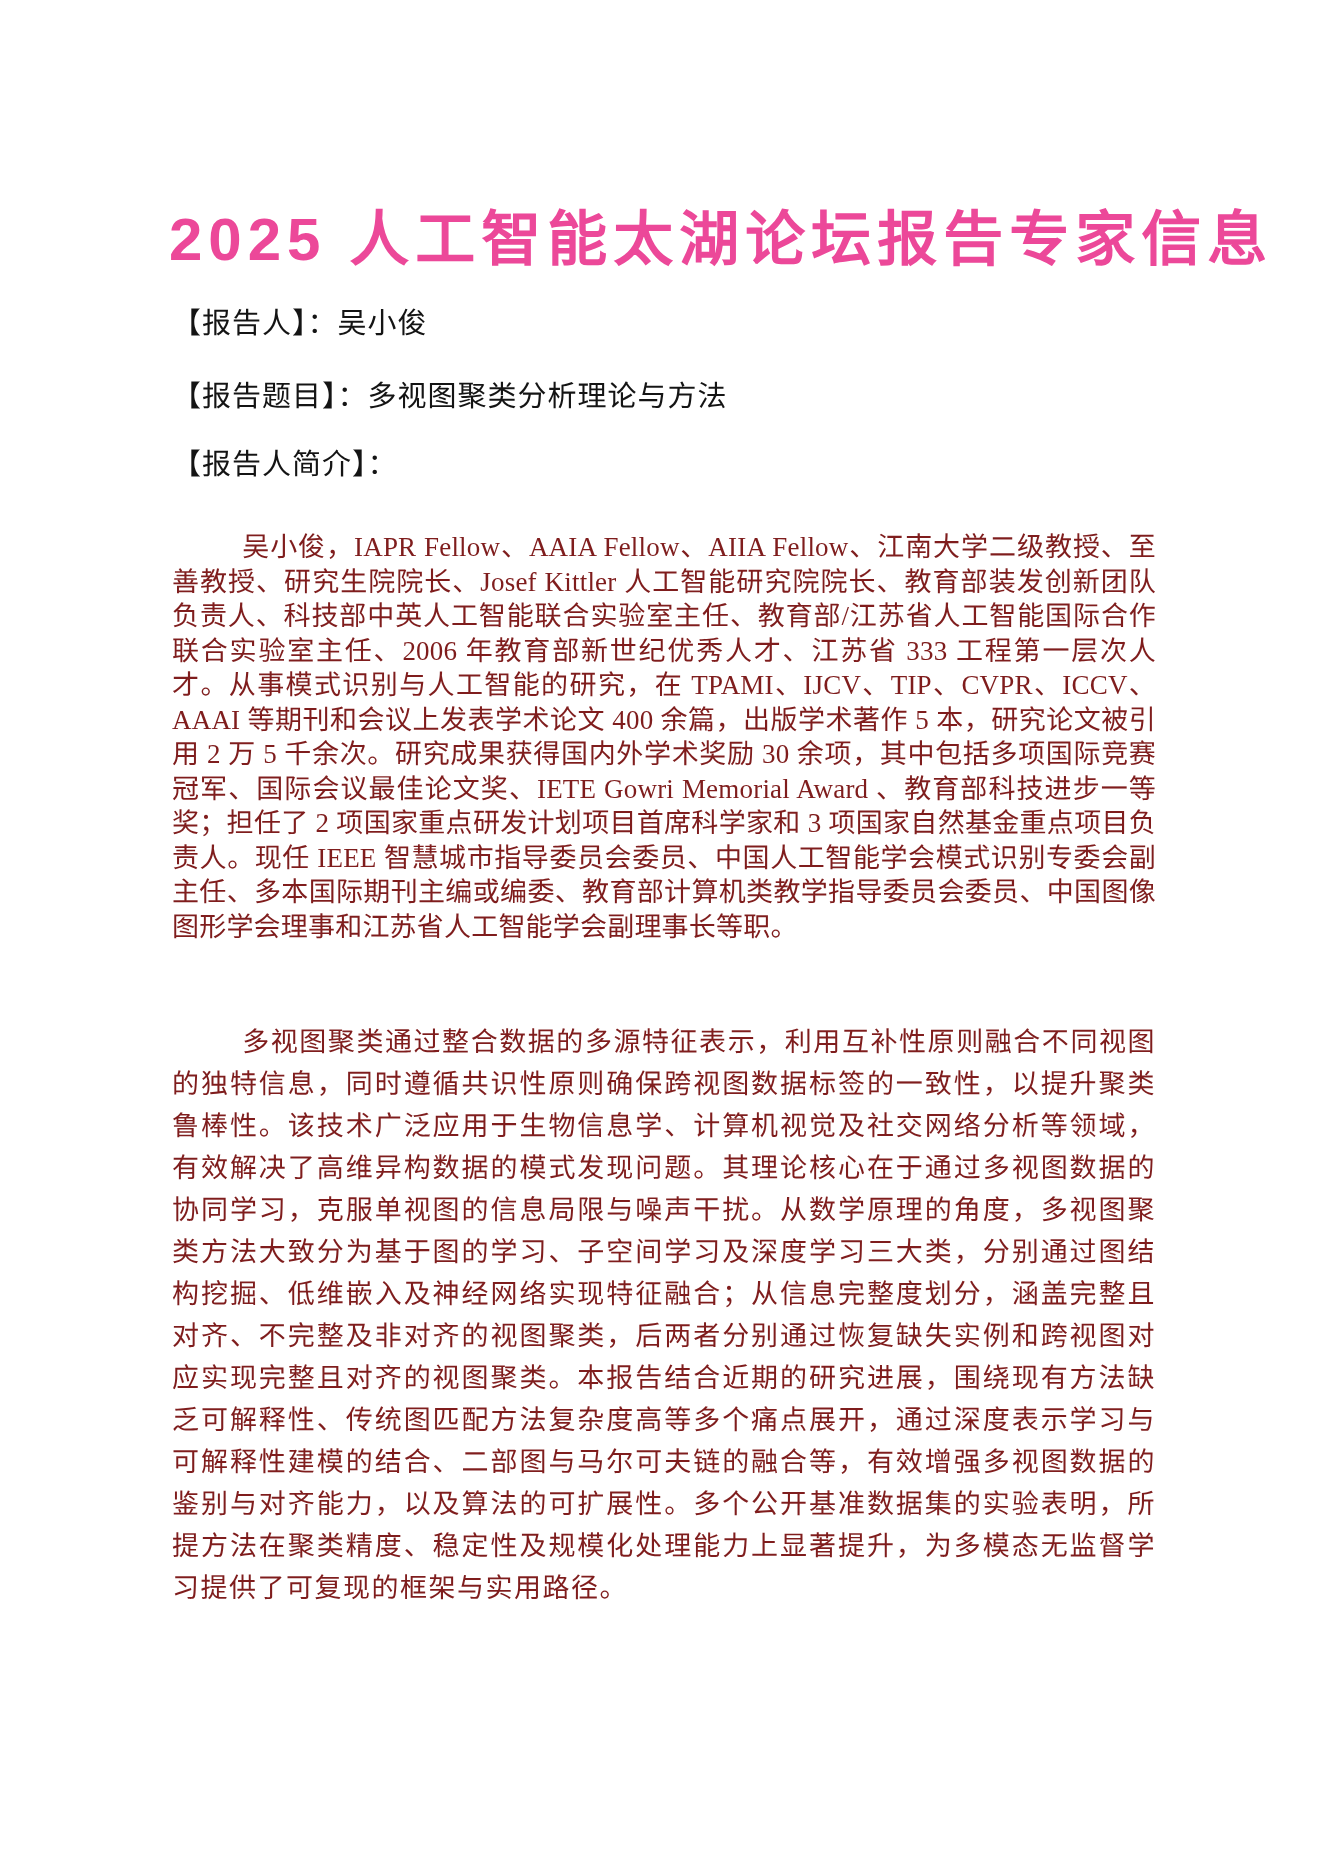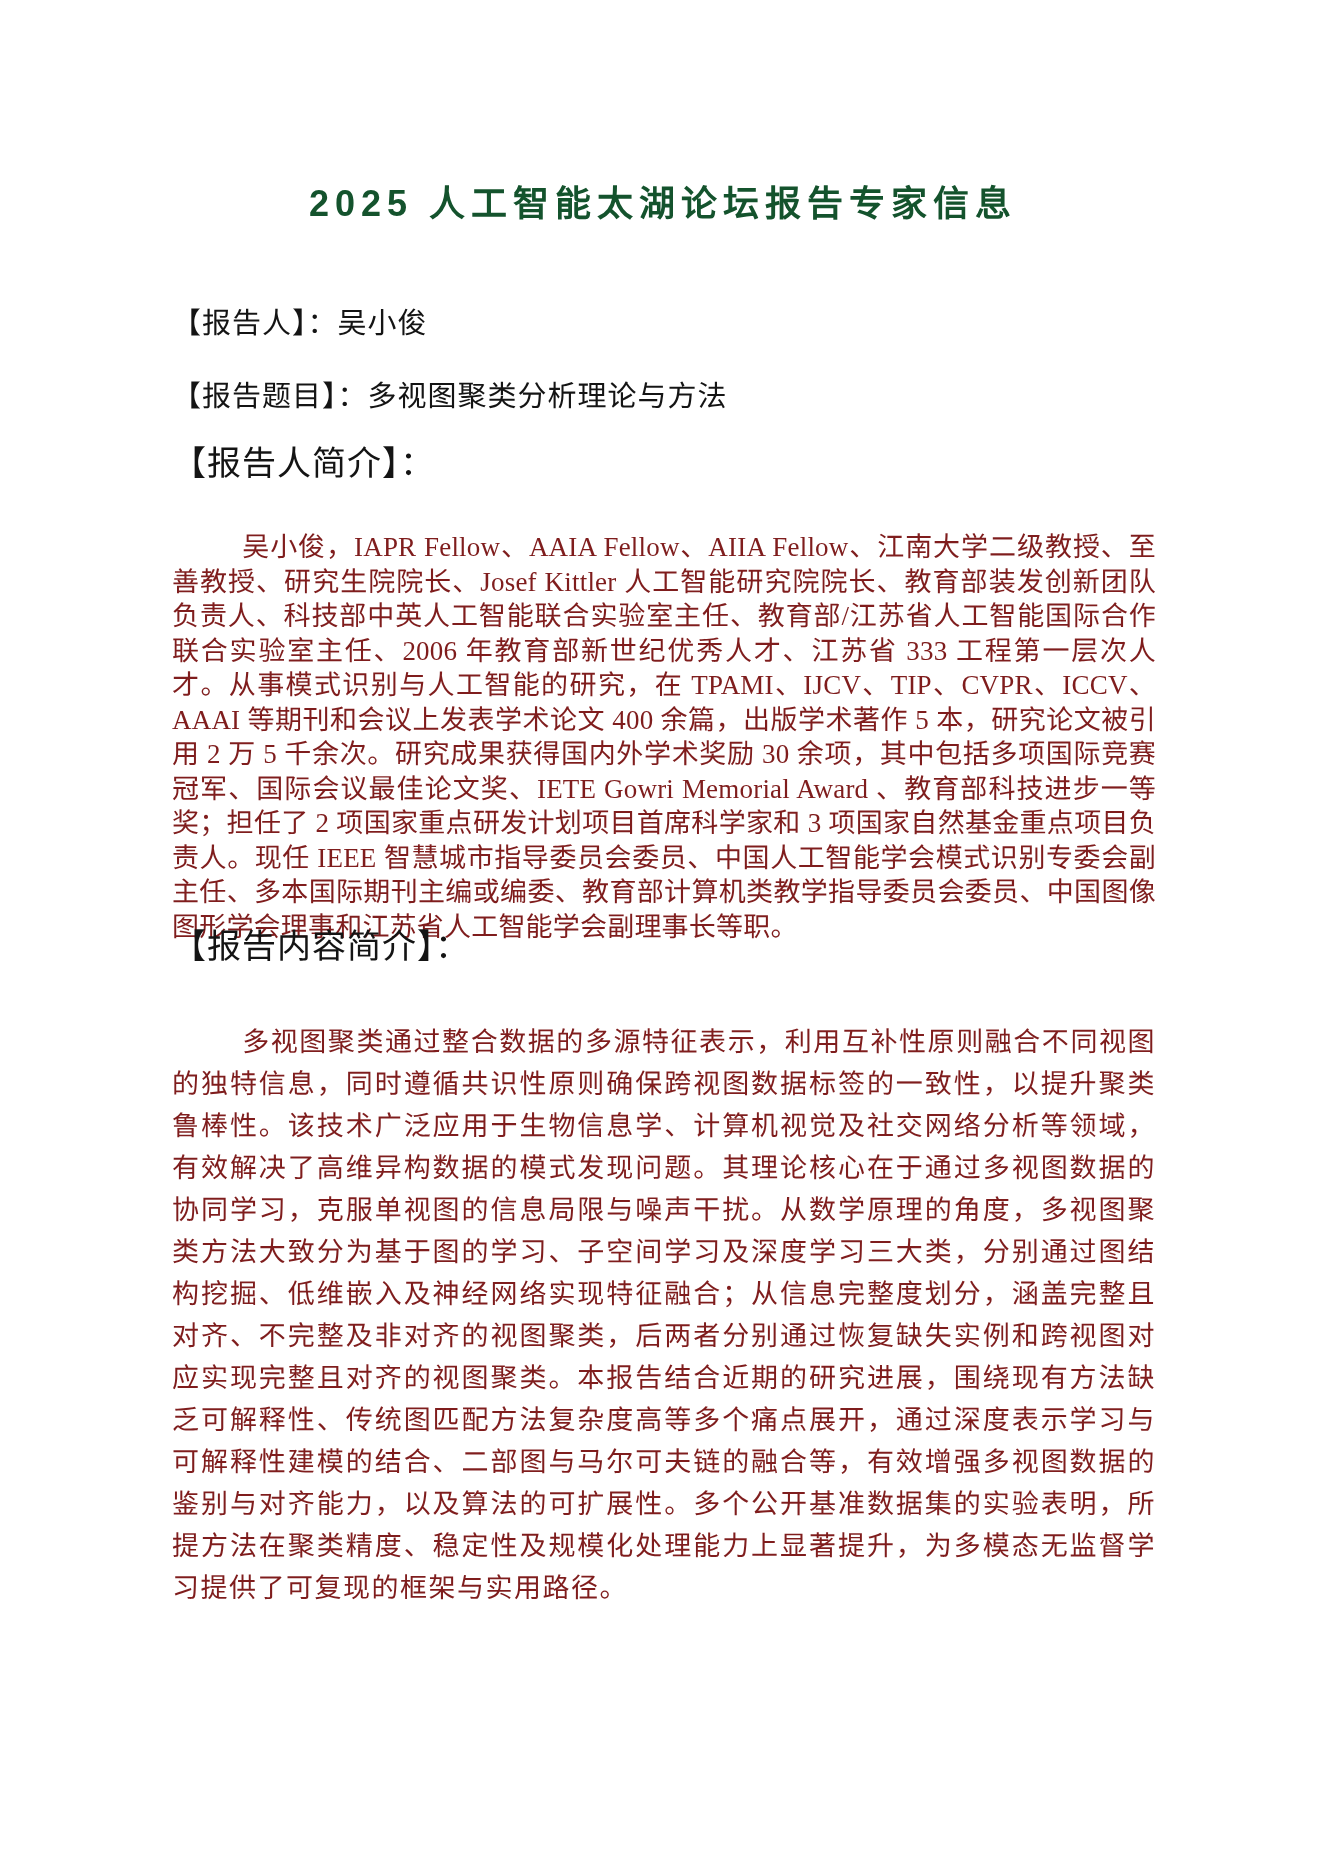--- a/index.html
+++ b/index.html
@@ -23,42 +23,42 @@
     overflow: hidden;
   }
   .doc-title {
     position: absolute;
     top: 150px;
     left: 169px;
     width: 988px;
     text-align: center;
     font-family: "Liberation Sans", "DejaVu Sans", sans-serif;
     font-weight: bold;
-    font-size: 36px;
+    font-size: 60px;
     letter-spacing: 6px;
-    color: #14532d;
+    color: #ec4899;
     white-space: nowrap;
   }
   .field-row {
     position: absolute;
     left: 172px;
     width: 984px;
     font-size: 29px;
     line-height: 40px;
     white-space: nowrap;
   }
   .field-row .label { letter-spacing: 1px; }
   .field-row .value { letter-spacing: 1px; }
   #field-speaker { top: 303px; }
   #field-topic   { top: 376px; }
   .section-heading {
     position: absolute;
     left: 172px;
     width: 984px;
-    font-size: 34px;
+    font-size: 29px;
     line-height: 40px;
     letter-spacing: 1px;
     white-space: nowrap;
   }
   #heading-bio      { top: 444px; }
   #heading-abstract { top: 927px; }
   .paragraph {
     position: absolute;
     left: 172px;
     width: 984px;
@@ -91,17 +91,16 @@
   </div>
 
   <div class="field-row" id="field-speaker">
     <span class="label">【报告人】：</span><span class="value">吴小俊</span>
   </div>
 
   <div class="section-heading" id="heading-bio">【报告人简介】：</div>
 
   <p class="paragraph" id="para-bio">吴小俊，IAPR Fellow、AAIA Fellow、AIIA Fellow、江南大学二级教授、至善教授、研究生院院长、Josef Kittler 人工智能研究院院长、教育部装发创新团队负责人、科技部中英人工智能联合实验室主任、教育部/江苏省人工智能国际合作联合实验室主任、2006 年教育部新世纪优秀人才、江苏省 333 工程第一层次人才。从事模式识别与人工智能的研究，在 TPAMI、IJCV、TIP、CVPR、ICCV、AAAI 等期刊和会议上发表学术论文 400 余篇，出版学术著作 5 本，研究论文被引用 2 万 5 千余次。研究成果获得国内外学术奖励 30 余项，其中包括多项国际竞赛冠军、国际会议最佳论文奖、IETE Gowri Memorial Award 、教育部科技进步一等奖；担任了 2 项国家重点研发计划项目首席科学家和 3 项国家自然基金重点项目负责人。现任 IEEE 智慧城市指导委员会委员、中国人工智能学会模式识别专委会副主任、多本国际期刊主编或编委、教育部计算机类教学指导委员会委员、中国图像图形学会理事和江苏省人工智能学会副理事长等职。</p>
 
-  <div class="section-heading" id="heading-abstract">【报告内容简介】：</div>
 
   <p class="paragraph" id="para-abstract">多视图聚类通过整合数据的多源特征表示，利用互补性原则融合不同视图的独特信息，同时遵循共识性原则确保跨视图数据标签的一致性，以提升聚类鲁棒性。该技术广泛应用于生物信息学、计算机视觉及社交网络分析等领域，有效解决了高维异构数据的模式发现问题。其理论核心在于通过多视图数据的协同学习，克服单视图的信息局限与噪声干扰。从数学原理的角度，多视图聚类方法大致分为基于图的学习、子空间学习及深度学习三大类，分别通过图结构挖掘、低维嵌入及神经网络实现特征融合；从信息完整度划分，涵盖完整且对齐、不完整及非对齐的视图聚类，后两者分别通过恢复缺失实例和跨视图对应实现完整且对齐的视图聚类。本报告结合近期的研究进展，围绕现有方法缺乏可解释性、传统图匹配方法复杂度高等多个痛点展开，通过深度表示学习与可解释性建模的结合、二部图与马尔可夫链的融合等，有效增强多视图数据的鉴别与对齐能力，以及算法的可扩展性。多个公开基准数据集的实验表明，所提方法在聚类精度、稳定性及规模化处理能力上显著提升，为多模态无监督学习提供了可复现的框架与实用路径。</p>
 
 </div>
 
 </body></html>

